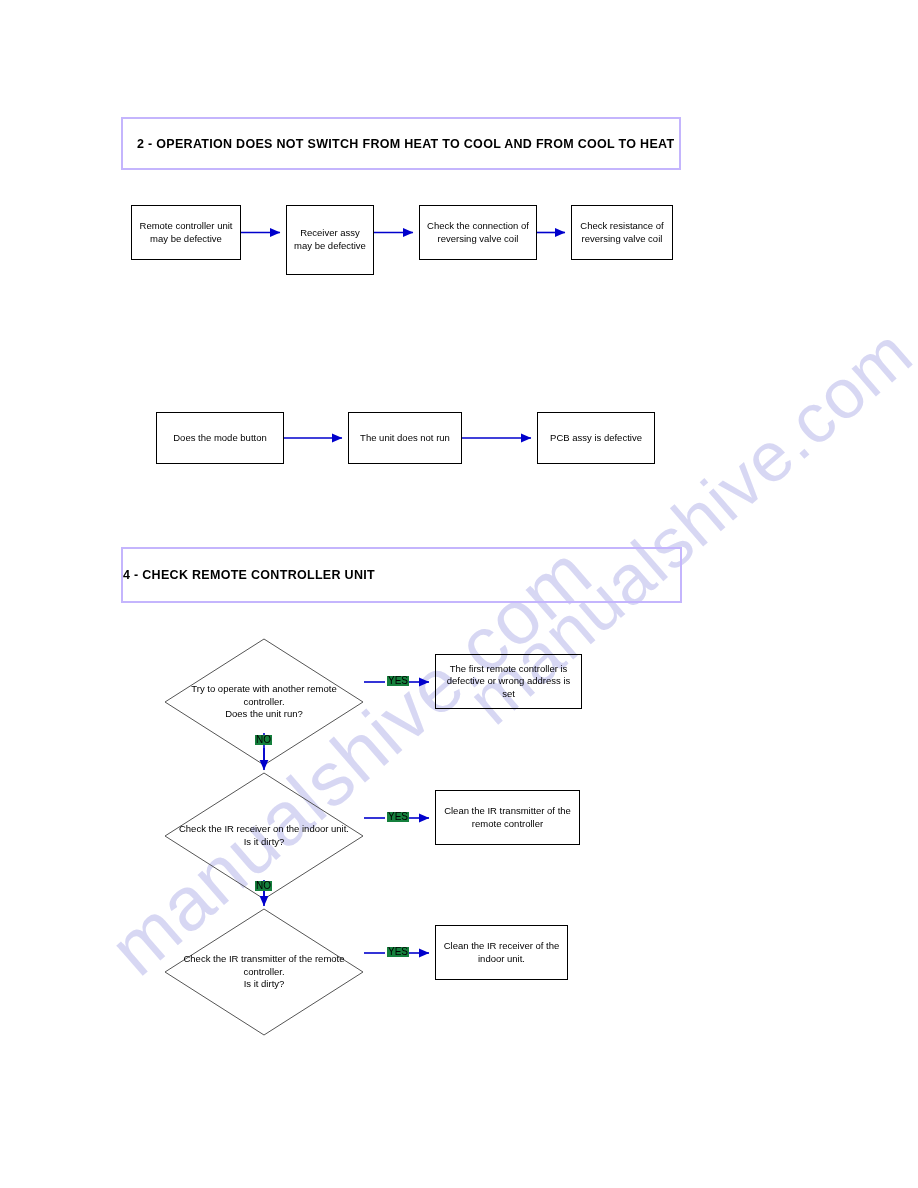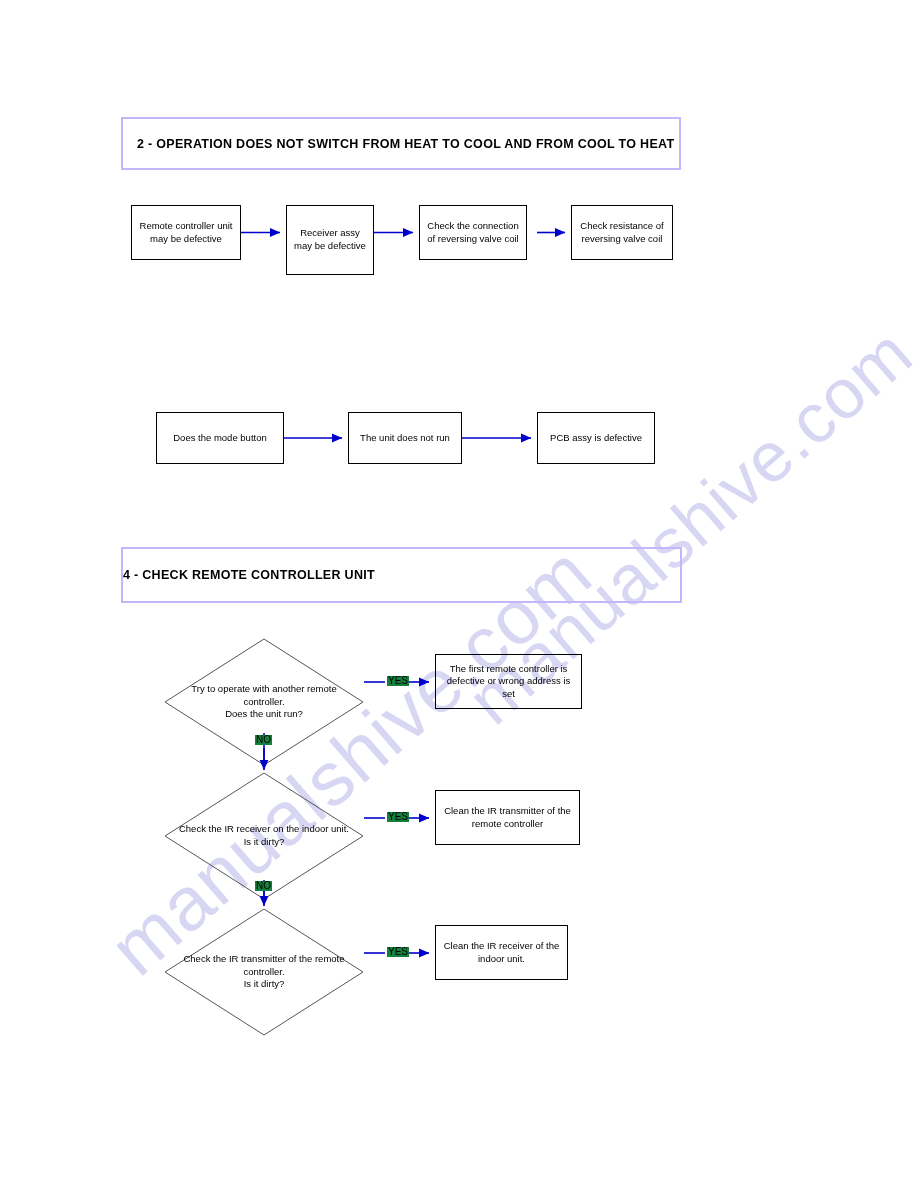--- a/index.html
+++ b/index.html
@@ -85,21 +85,21 @@
     justify-content: center;
     text-align: center;
     font-size: 9.5px;
     line-height: 1.33;
     padding: 2px 4px;
   }
 
   
   .b1a { left: 131px; top: 205px; width: 110px; height: 55px; }
   .b1b { left: 286px; top: 205px; width: 88px;  height: 70px; }
-  .b1c { left: 419px; top: 205px; width: 108px; height: 55px; }
+  .b1c { left: 419px; top: 205px; width: 118px; height: 55px; }
   .b1d { left: 571px; top: 205px; width: 102px; height: 55px; }
 
   
   .b2a { left: 156px; top: 412px; width: 128px; height: 52px; }
   .b2b { left: 348px; top: 412px; width: 114px; height: 52px; }
   .b2c { left: 537px; top: 412px; width: 118px; height: 52px; }
 
   
   .b4a { left: 435px; top: 654px; width: 147px; height: 55px; }
   .b4b { left: 435px; top: 790px; width: 145px; height: 55px; }

